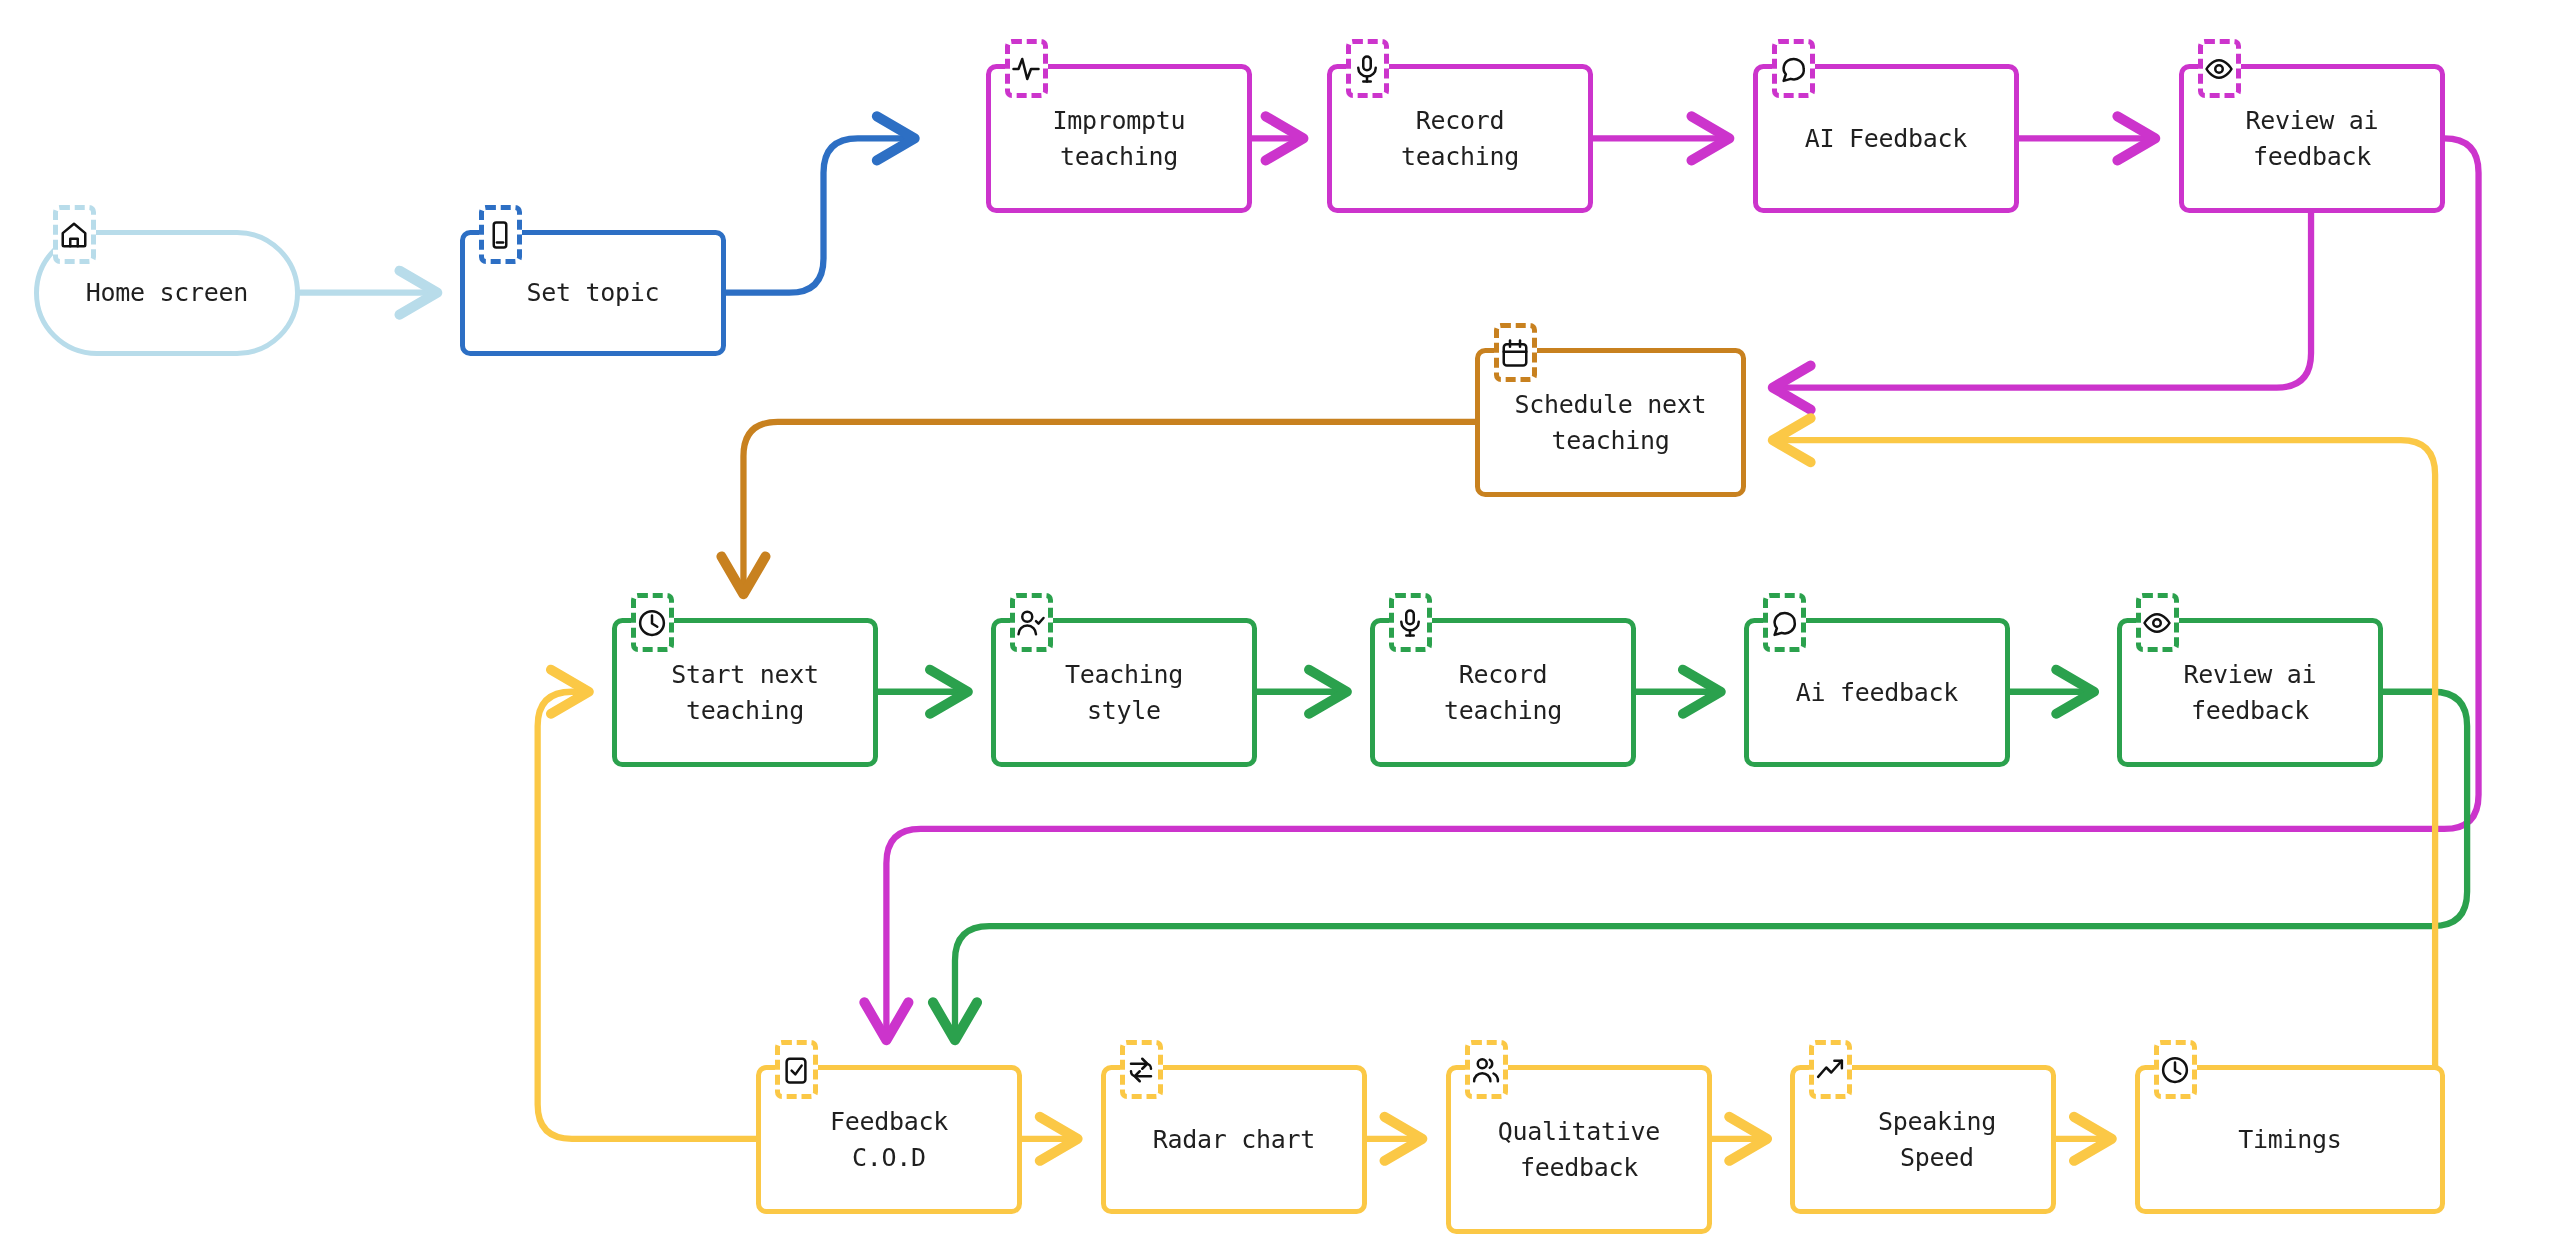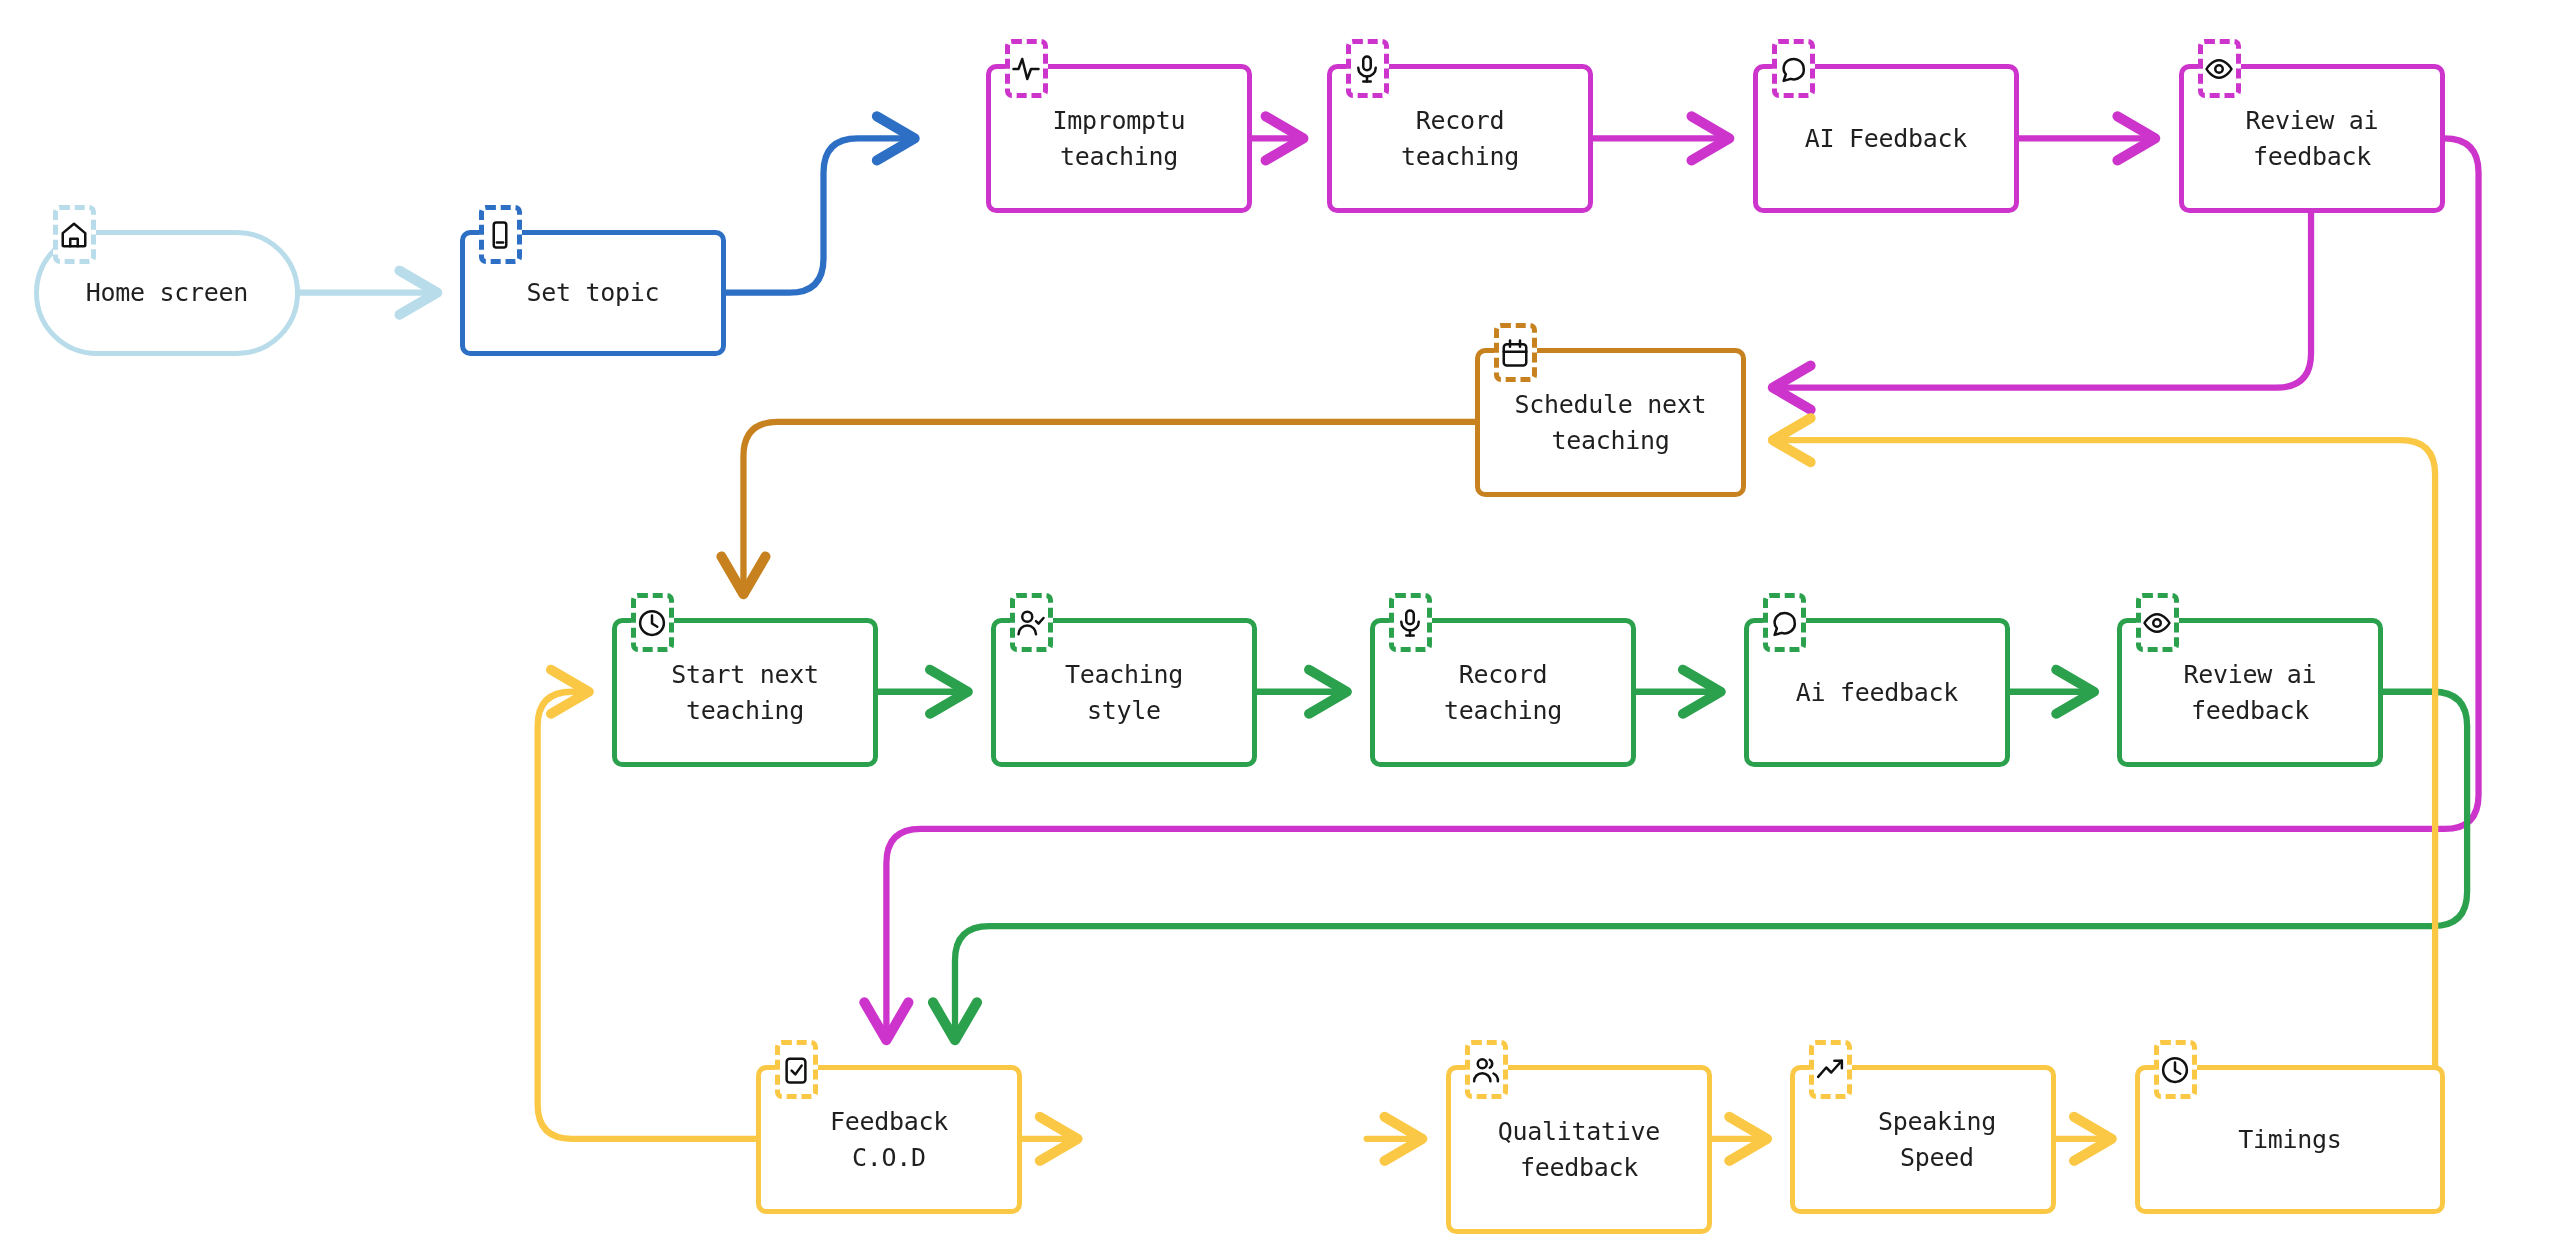--- a/index.html
+++ b/index.html
@@ -219,20 +219,31 @@
     <span class="icon-badge" style="border-color:#fbc846;">
       <svg viewBox="0 0 24 24" fill="none" stroke="#111" stroke-width="2" stroke-linecap="round" stroke-linejoin="round">
         <rect x="4.5" y="3" width="15" height="19" rx="2.5"></rect>
         <path d="M8.5 12.5 l3 3 l5 -7"></path>
       </svg>
     </span>
     <span class="label">Feedback
 C.O.D</span>
   </div>
 
+  <div class="node" style="left:1101px;top:1065px;width:266px;height:149px;border-color:#fbc846;">
+    <span class="icon-badge" style="border-color:#fbc846;">
+      <svg viewBox="0 0 24 24" fill="none" stroke="#111" stroke-width="2" stroke-linecap="round" stroke-linejoin="round">
+        <path d="M4 7 h12 a4 4 0 0 1 4 4"></path>
+        <path d="M13 3 l4 4 l-4 4"></path>
+        <path d="M20 17 H8 a4 4 0 0 1 -4 -4"></path>
+        <path d="M11 21 l-4 -4 l4 -4"></path>
+      </svg>
+    </span>
+    <span class="label">Radar chart</span>
+  </div>
 
   <div class="node" style="left:1446px;top:1065px;width:266px;height:169px;border-color:#fbc846;">
     <span class="icon-badge" style="border-color:#fbc846;">
       <svg viewBox="0 0 24 24" fill="none" stroke="#111" stroke-width="2" stroke-linecap="round" stroke-linejoin="round">
         <circle cx="9" cy="7" r="3.6"></circle>
         <path d="M2.5 21 a6.5 6.5 0 0 1 13 0"></path>
         <path d="M15 3.8 a3.6 3.6 0 0 1 0 6.4"></path>
         <path d="M18 14.8 a6.5 6.5 0 0 1 3.5 6.2"></path>
       </svg>
     </span>

